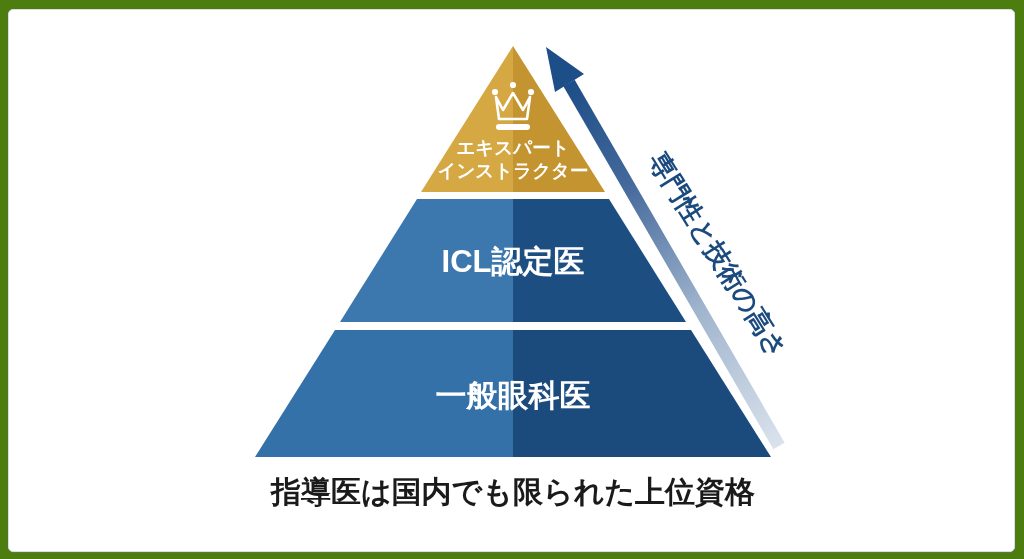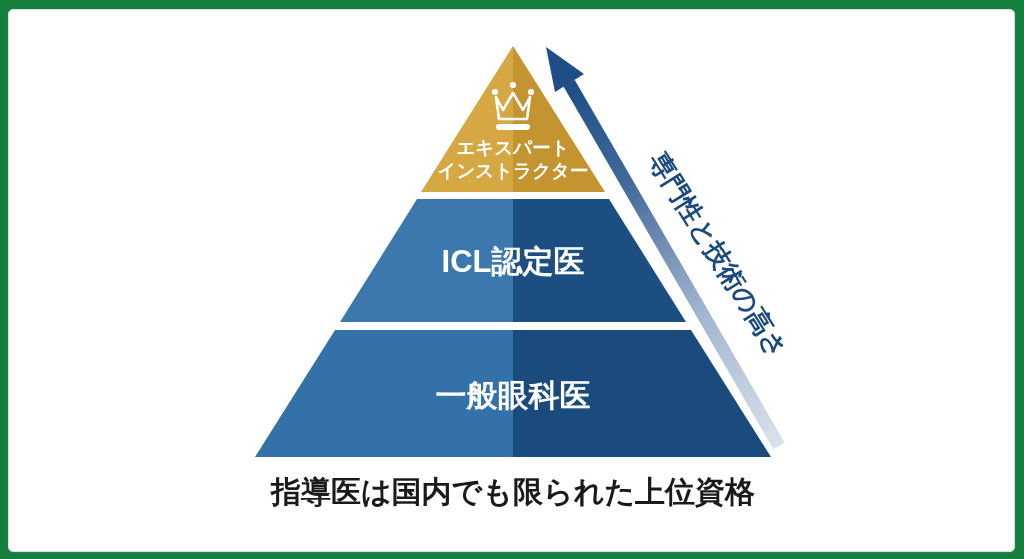--- a/index.html
+++ b/index.html
@@ -1,19 +1,19 @@
 <!DOCTYPE html>
 <html><head>
 <meta charset="utf-8">
 <style>
   html,body{margin:0;padding:0;}
   .page{
     position:relative;
     width:1024px;height:559px;
-    background:#15803d;
+    background:#4d7c0f;
     font-family:"Liberation Sans","DejaVu Sans",sans-serif;
     overflow:hidden;
     text-decoration:underline;
   }
   .card{
     position:absolute;
     left:8px;top:9px;right:9px;bottom:7px;
     background:#ffffff;
     border:1px solid #d6dee6;
     border-radius:5px;

